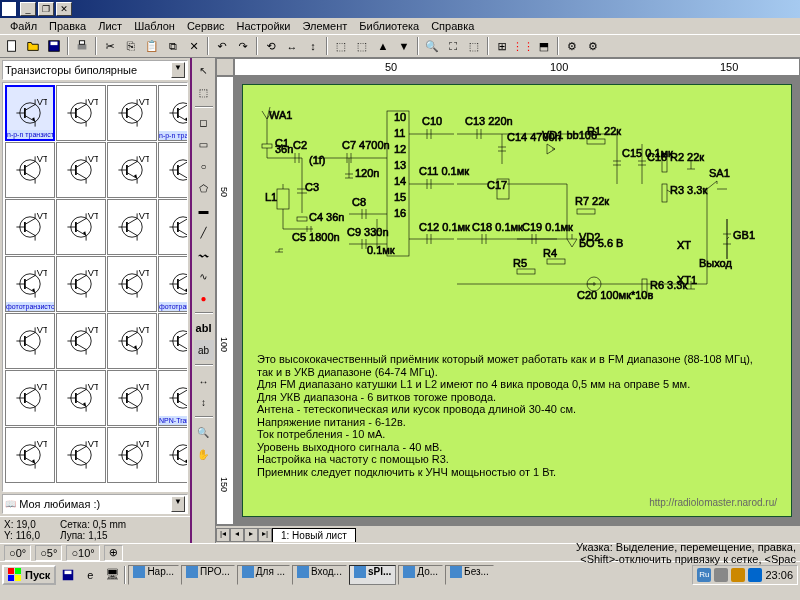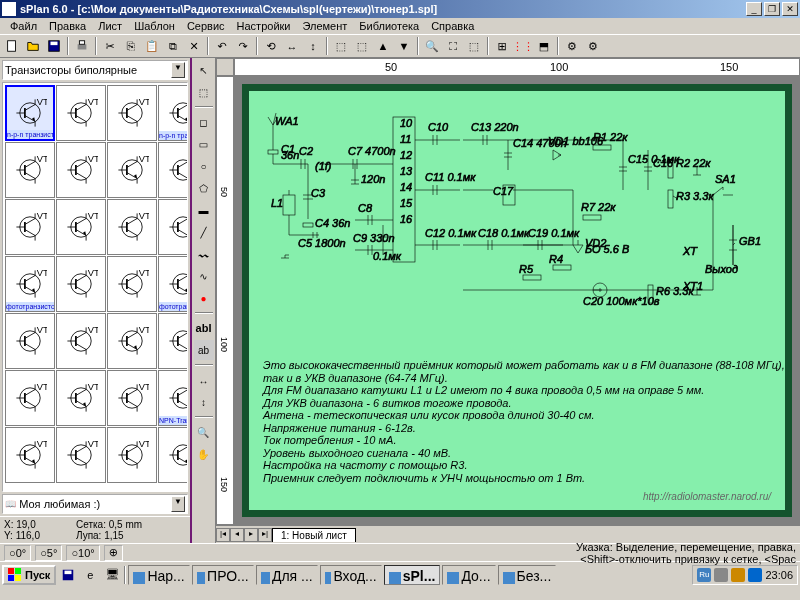--- a/index.html
+++ b/index.html
@@ -34,43 +34,42 @@
 .tooltab .tsep2 { width: 18px; height: 2px; border-top: 1px solid #808080; border-bottom: 1px solid #fff; margin: 2px 0; }
 .canvas-wrap { flex: 1; display: flex; flex-direction: column; }
 .rulers { display: flex; }
 .corner { width: 18px; height: 18px; background: #d4d0c8; border: 1px solid #808080; }
 .hruler { flex: 1; height: 18px; background: #fff; border: 1px solid #808080; position: relative; font-size: 9px; }
 .hruler span { position: absolute; top: 2px; }
 .canvasrow { flex: 1; display: flex; }
 .vruler { width: 18px; background: #fff; border: 1px solid #808080; position: relative; }
 .vruler span { position: absolute; left: 2px; writing-mode: vertical-lr; font-size: 9px; }
 .canvas { flex: 1; background: #808080; padding: 8px; overflow: hidden; position: relative; }
-.sheet { background: #86efac; width: 100%; height: 100%; border: 7px solid #14532d; position: relative; font-style: italic; }
+.sheet { background: #bef264; width: 100%; height: 100%; border: 1px solid #14532d; position: relative; }
 .schematic { position: absolute; top: 4px; left: 4px; right: 4px; height: 250px; }
 .textblock { position: absolute; top: 268px; left: 14px; right: 14px; font-size: 9px; line-height: 12.5px; }
 .textblock div { white-space: nowrap; }
 .watermark { position: absolute; bottom: 8px; right: 14px; font-size: 10px; color: #666; }
 .sheettab { height: 18px; background: #d4d0c8; border-top: 1px solid #808080; display: flex; align-items: center; }
 .sheettab .nav { width: 14px; text-align: center; border: 1px solid #808080; height: 14px; font-size: 8px; }
 .sheettab .tab { background: white; border: 1px solid black; border-bottom: none; padding: 1px 8px; font-size: 10px; }
 .statusbar { height: 18px; background: #d4d0c8; border-top: 1px solid #fff; display: flex; align-items: center; padding: 0 4px; gap: 4px; font-size: 10px; }
 .statusbar .cell { border: 1px inset #fff; padding: 0 4px; height: 16px; display: flex; align-items: center; }
 .taskbar { height: 26px; background: #d4d0c8; border-top: 1px solid #fff; display: flex; align-items: center; padding: 0 2px; gap: 2px; }
 .startbtn { height: 20px; border: 2px outset #fff; padding: 0 4px; display: flex; align-items: center; gap: 3px; font-weight: bold; }
-.tbitem { height: 20px; border: 1px inset #d4d0c8; padding: 0 4px; display: flex; align-items: flex-end; font-size: 14px; gap: 2px; overflow: hidden; max-width: 62px; white-space: nowrap; }
+.tbitem { height: 20px; border: 1px inset #d4d0c8; padding: 0 4px; display: flex; align-items: flex-start; font-size: 10px; gap: 2px; overflow: hidden; max-width: 62px; white-space: nowrap; }
 .tbitem.active { border: 1px inset #808080; background: #e0e0e0; font-weight: bold; }
 .tray { margin-left: auto; border: 1px inset #fff; height: 20px; padding: 0 4px; display: flex; align-items: center; gap: 3px; font-size: 10px; }
 .trayicon { width: 14px; height: 14px; background: #4080c0; border-radius: 2px; font-size: 8px; color: white; text-align: center; line-height: 14px; }
 </style>
 </head>
 <body>
 
 <div class="titlebar">
   <div class="icon"></div>
-  <div class="title">sPlan 6.0 - [с:\Мои документы\Радиотехника\Схемы\spl(чертежи)\тюнер1.spl]</div>
   <div class="winbtns">
     <div class="winbtn">_</div>
     <div class="winbtn">❐</div>
     <div class="winbtn">✕</div>
   </div>
 </div>
 
 <div class="menubar">
   <span>Файл</span>
   <span>Правка</span>
@@ -499,21 +498,21 @@
           </div>
         </div>
       <div class="palette-scroll"></div>
     </div>
     <div class="combo bottomcombo">
       <span style="font-size:9px">📖</span>
       <span style="margin-left:3px">Моя любимая :)</span>
       <div class="arrow">▼</div>
     </div>
     <div class="statusleft">
-      <div style="display:flex;gap:36px">
+      <div style="display:flex;gap:20px">
         <div>
             <div>X: 19,0</div>
             <div>Y: 116,0</div>
           </div>
         <div>
             <div>Сетка: 0,5 mm</div>
             <div>Лупа: 1,15</div>
           </div>
       </div>
     </div>

